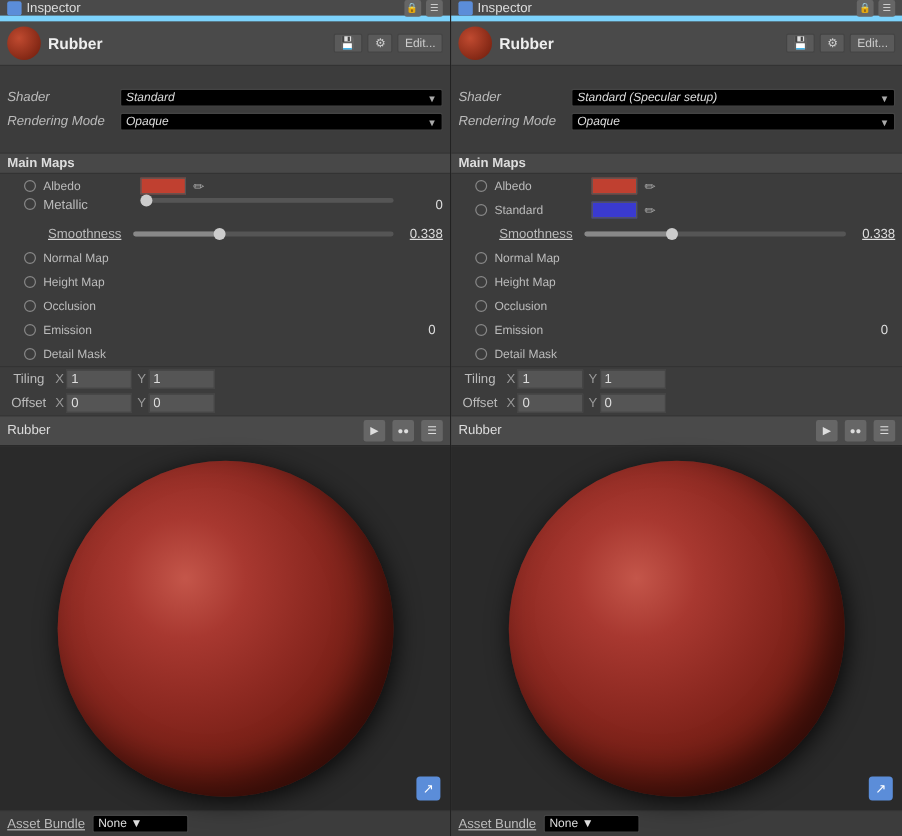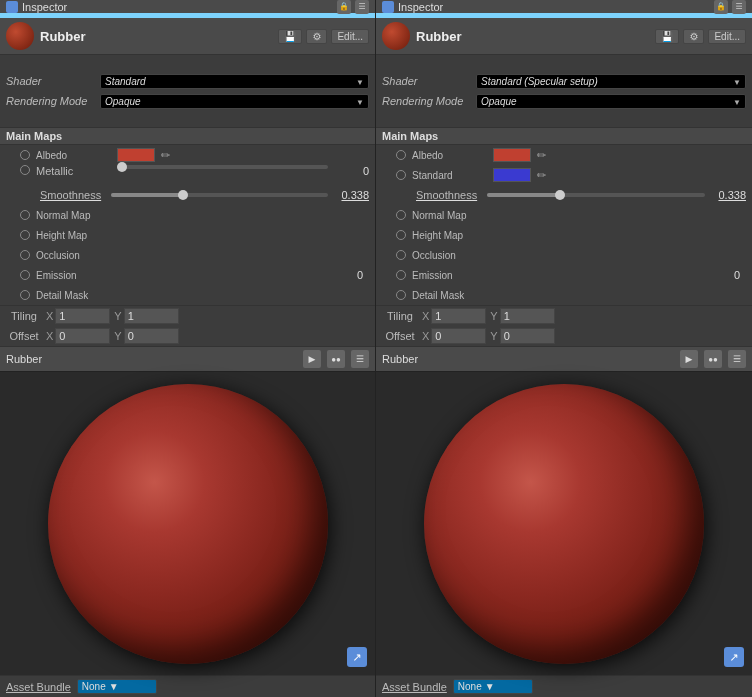--- a/index.html
+++ b/index.html
@@ -353,21 +353,21 @@
       gap: 6px;
       border-top: 1px solid #333;
       flex-shrink: 0;
     }
     .asset-bundle-label {
       color: #bbb;
       font-size: 11px;
       text-decoration: underline;
     }
     .asset-bundle-dropdown {
-      background: #0369a1;
+      background: #000000;
       border: 1px solid #444;
       border-radius: 2px;
       padding: 1px 4px;
       font-size: 10px;
       color: #ddd;
       display: flex;
       align-items: center;
       gap: 3px;
       width: 80px;
     }

